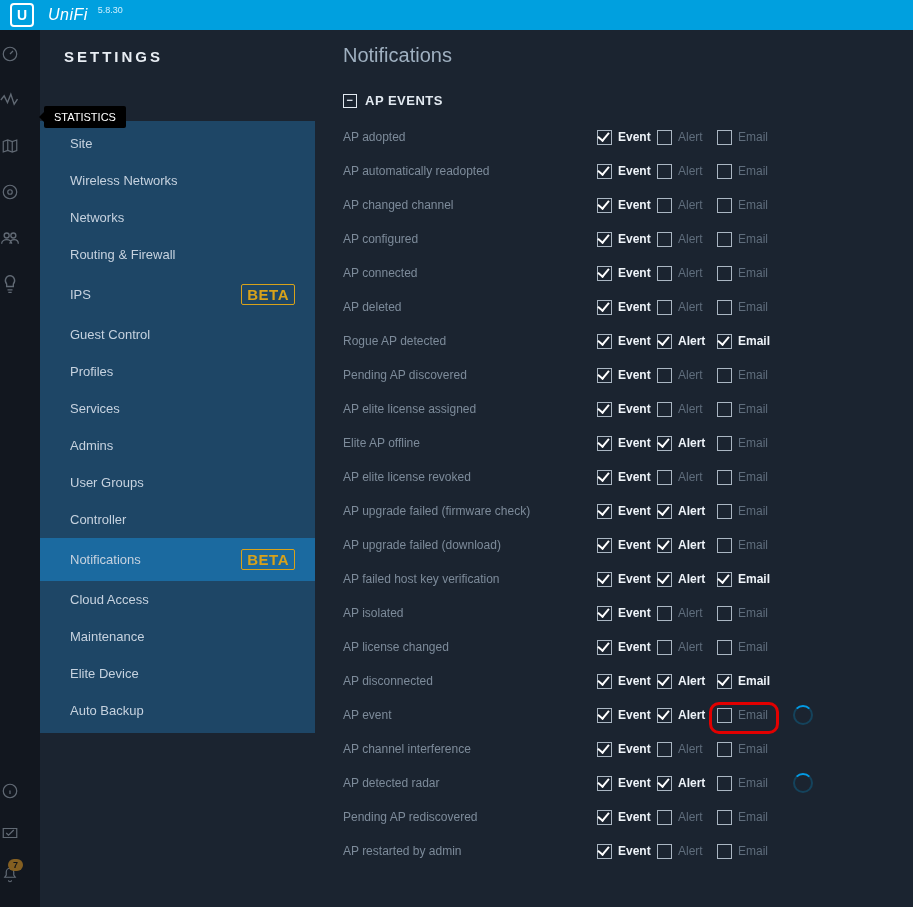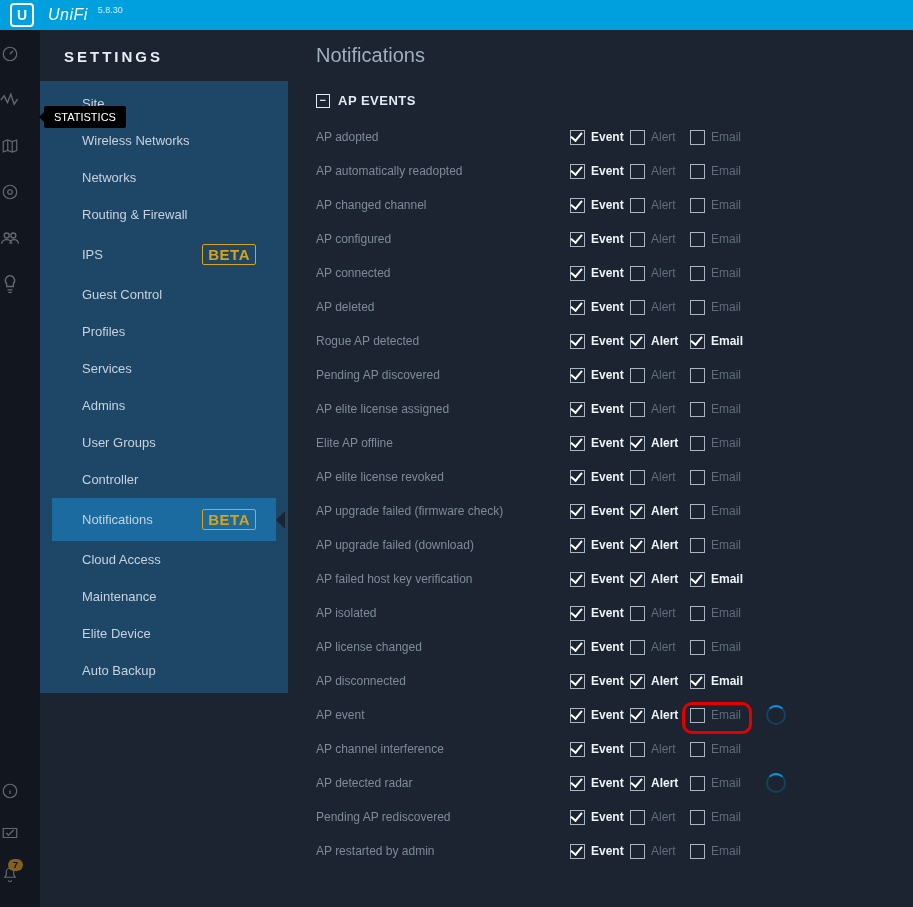--- a/index.html
+++ b/index.html
@@ -27,23 +27,23 @@
   .layout{display:flex;height:calc(100% - 30px);}
   .iconbar{width:40px;background:var(--bg-dark);display:flex;flex-direction:column;align-items:flex-start;padding-top:14px;gap:26px;position:relative;}
   .iconbar .ic{width:20px;height:20px;opacity:.5;color:#b0bcc9;display:flex;align-items:center;justify-content:center;}
   .iconbar .spacer{flex:1;}
   .iconbar .badge-wrap{position:relative;}
   .iconbar .badge{position:absolute;top:-6px;left:8px;background:#f5a623;color:#111;font-size:9px;font-weight:bold;border-radius:8px;padding:1px 5px;}
 
   .tooltip{position:absolute;left:44px;top:76px;background:#000;color:#fff;font-size:11px;padding:5px 10px;border-radius:2px;white-space:nowrap;z-index:30;}
   .tooltip:before{content:"";position:absolute;left:-5px;top:50%;transform:translateY(-50%);border:5px solid transparent;border-right-color:#000;border-left:none;}
 
-  .settings-col{width:248px;background:var(--bg);padding:18px 0 0 0;}
+  .settings-col{width:275px;background:var(--bg);padding:18px 0 0 0;}
   .settings-col h2{margin:0;padding:0 0 16px 24px;font-size:15px;font-weight:600;letter-spacing:3px;color:#e8edf3;}
-  .nav{background:var(--side-panel);padding:4px 12px;}
+  .nav{background:var(--side-panel);padding:4px 0;margin-top:40px;}
   .nav-item{padding:11px 20px 11px 30px;color:#c6d2df;font-size:13px;cursor:pointer;display:flex;align-items:center;justify-content:space-between;position:relative;}
   .nav-item.active{background:var(--side-panel-active);}
   .nav-item.active:after{content:"";position:absolute;right:-9px;top:50%;transform:translateY(-50%);border:9px solid transparent;border-left:none;border-right-color:var(--bg);width:0;height:0;}
   .badge-beta{border:1px solid var(--beta-border);color:var(--beta-text);font-size:15px;padding:1px 5px;border-radius:2px;font-weight:bold;letter-spacing:.5px;}
 
   .main{flex:1;background:var(--bg);padding:14px 0 0 28px;overflow:hidden;}
   .page-title{font-size:20px;font-weight:300;color:#9fb0c0;margin:0 0 26px 0;}
   .section-head{display:flex;align-items:center;gap:8px;color:#e2e9f0;font-weight:bold;letter-spacing:.5px;font-size:13px;margin-bottom:12px;}
   .section-head .box{width:12px;height:12px;border:1px solid #e2e9f0;display:inline-flex;align-items:center;justify-content:center;font-size:11px;line-height:1;}
 

